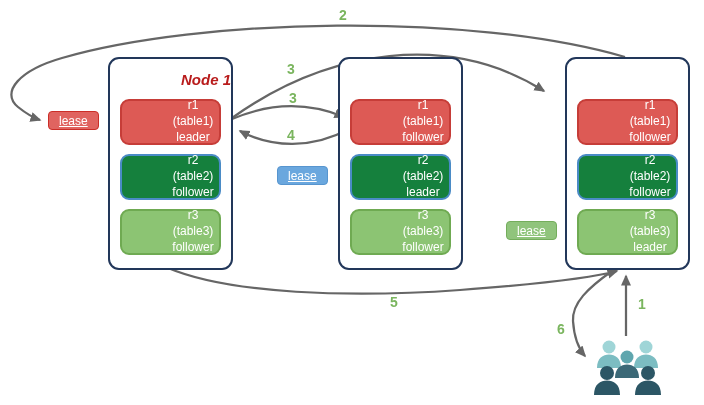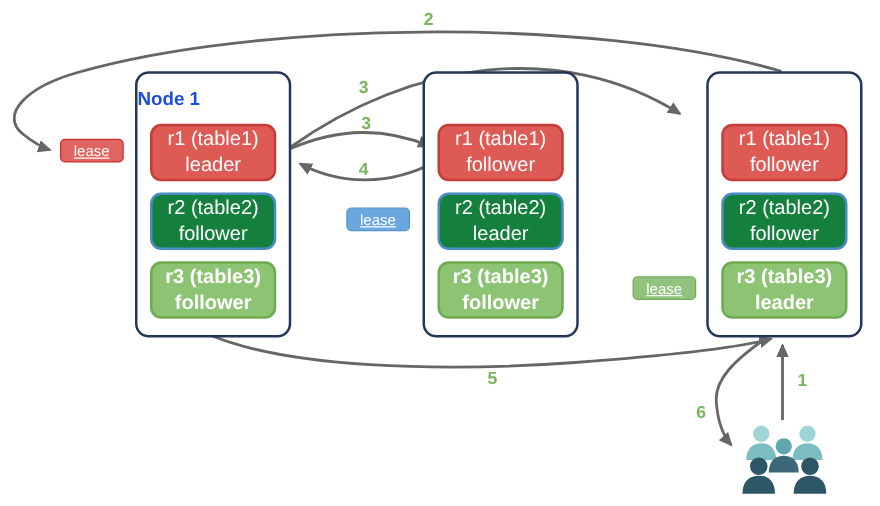--- a/index.html
+++ b/index.html
@@ -17,44 +17,46 @@
     position: absolute;
     width: 125px;
     height: 213px;
     background: #ffffff;
     border: 2px solid #22375a;
     border-radius: 11px;
     box-sizing: border-box;
   }
   .node-title {
     display: block;
-    text-align: left;
+    text-align: right;
     margin-top: 12px;
     font-size: 15px;
     font-weight: bold;
-    color: #1d4ed8;
+    color: #b91c1c;
+    font-style: italic;
   }
   .replica {
     position: absolute;
     left: 10px;
     width: 101px;
     height: 46px;
     border-radius: 9px;
     box-sizing: border-box;
     color: #ffffff;
-    font-size: 16px;
+    font-size: 12px;
     line-height: 1.32;
     text-align: center;
     display: flex;
     flex-direction: column;
     justify-content: center;
+    padding-left: 45px;
   }
   .replica.red   { background: #dd5a55; border: 2px solid #c63d38; }
   .replica.blue  { background: #15803d; border: 2px solid #4a8bc6; }
-  .replica.green { background: #8cc473; border: 2px solid #6faa52; font-weight: bold; }
+  .replica.green { background: #8cc473; border: 2px solid #6faa52; }
   .r-top { top: 40px; } .r-mid { top: 95px; } .r-bot { top: 150px; }
 
   .lease {
     position: absolute;
     height: 19px;
     padding: 0 10px;
     border-radius: 4px;
     color: #ffffff;
     font-size: 12px;
     line-height: 19px;

